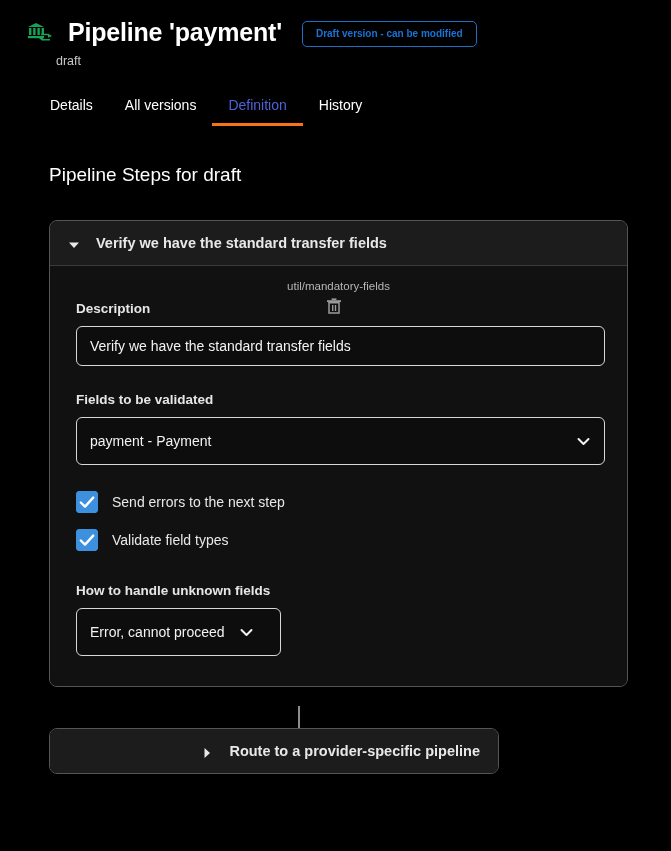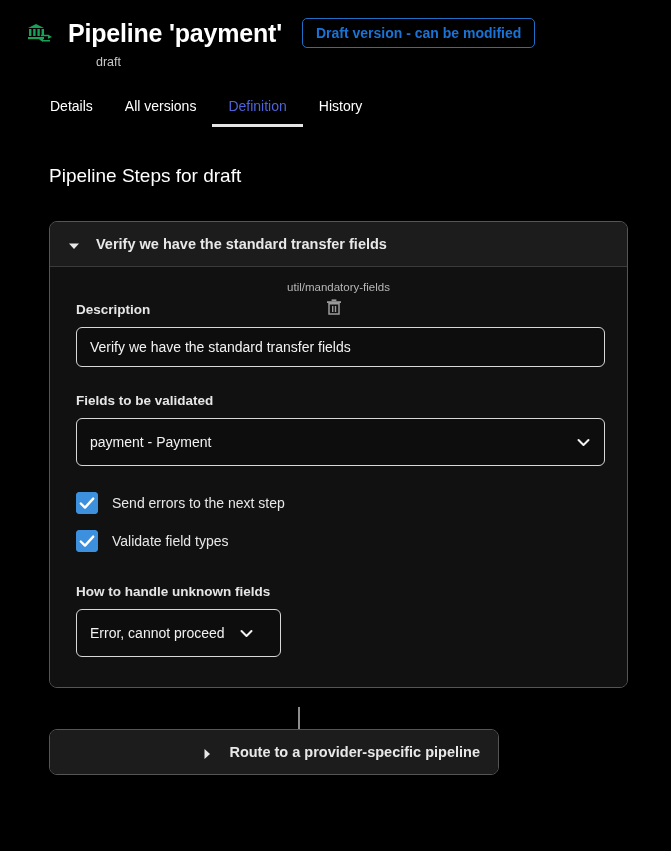--- a/index.html
+++ b/index.html
@@ -35,29 +35,29 @@
     font-weight: bold;
     color: #ffffff;
     letter-spacing: -0.2px;
     white-space: nowrap;
   }
   .draft-badge {
     margin-left: 20px;
     border: 1px solid #1f6fc4;
     border-radius: 5px;
     color: #1a73d6;
-    font-size: 14px;
+    font-size: 10px;
     font-weight: bold;
     padding: 7px 13px 7px 13px;
     line-height: 1;
     white-space: nowrap;
     background: transparent;
   }
   .subtitle {
-    margin-left: 96px;
+    margin-left: 56px;
     margin-top: 7px;
     font-size: 12.5px;
     color: #c8c8c8;
   }
 
   
   .tabs-wrap {
     margin-top: 25px;
     position: relative;
   }
@@ -70,21 +70,21 @@
   .tab {
     font-size: 14px;
     color: #ffffff;
     padding: 4px 16px 10px 16px;
     border-bottom: 3px solid transparent;
     white-space: nowrap;
     cursor: pointer;
   }
   .tab.active {
     color: #4f62d8;
-    border-bottom: 3px solid #e5e5e5;
+    border-bottom: 3px solid #f97316;
   }
   .tab-rule {
     position: absolute;
     left: 34px;
     right: 0;
     bottom: 0;
     height: 1.5px;
     background: #f2f2f2;
     z-index: -1;
   }

